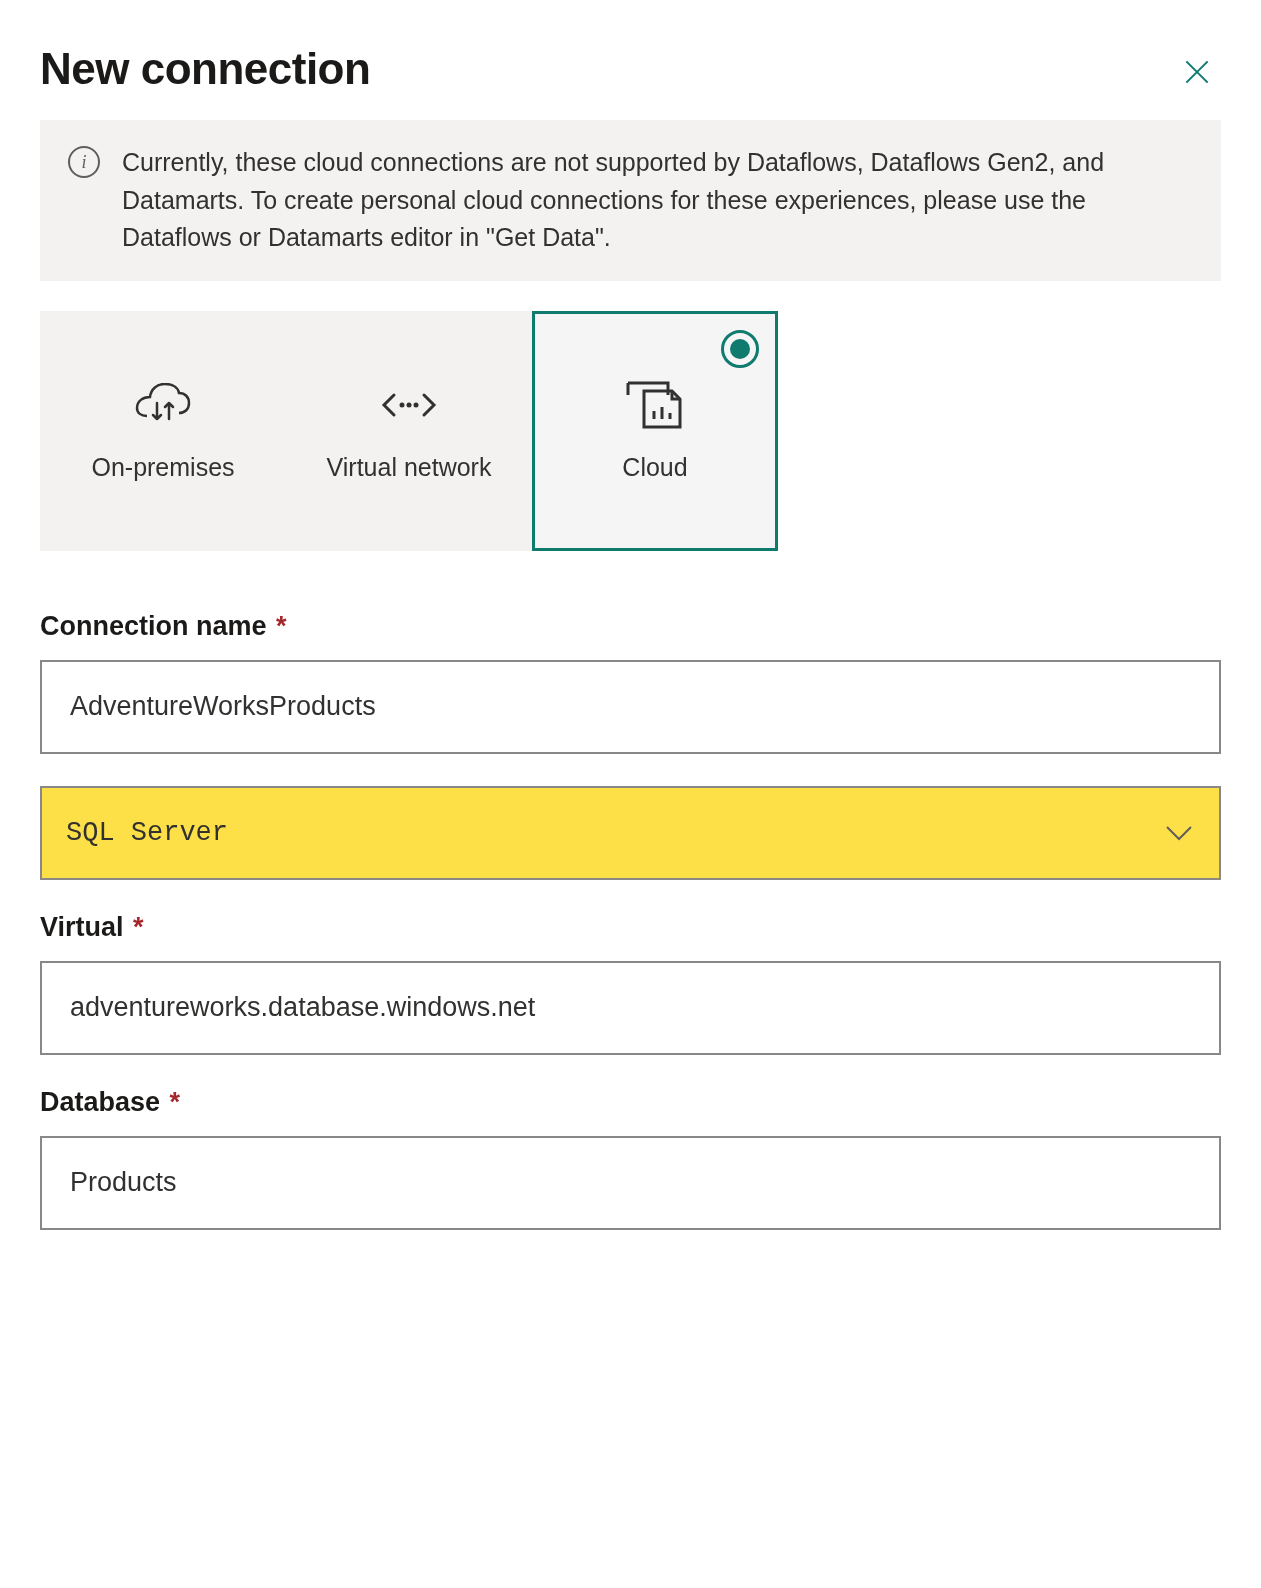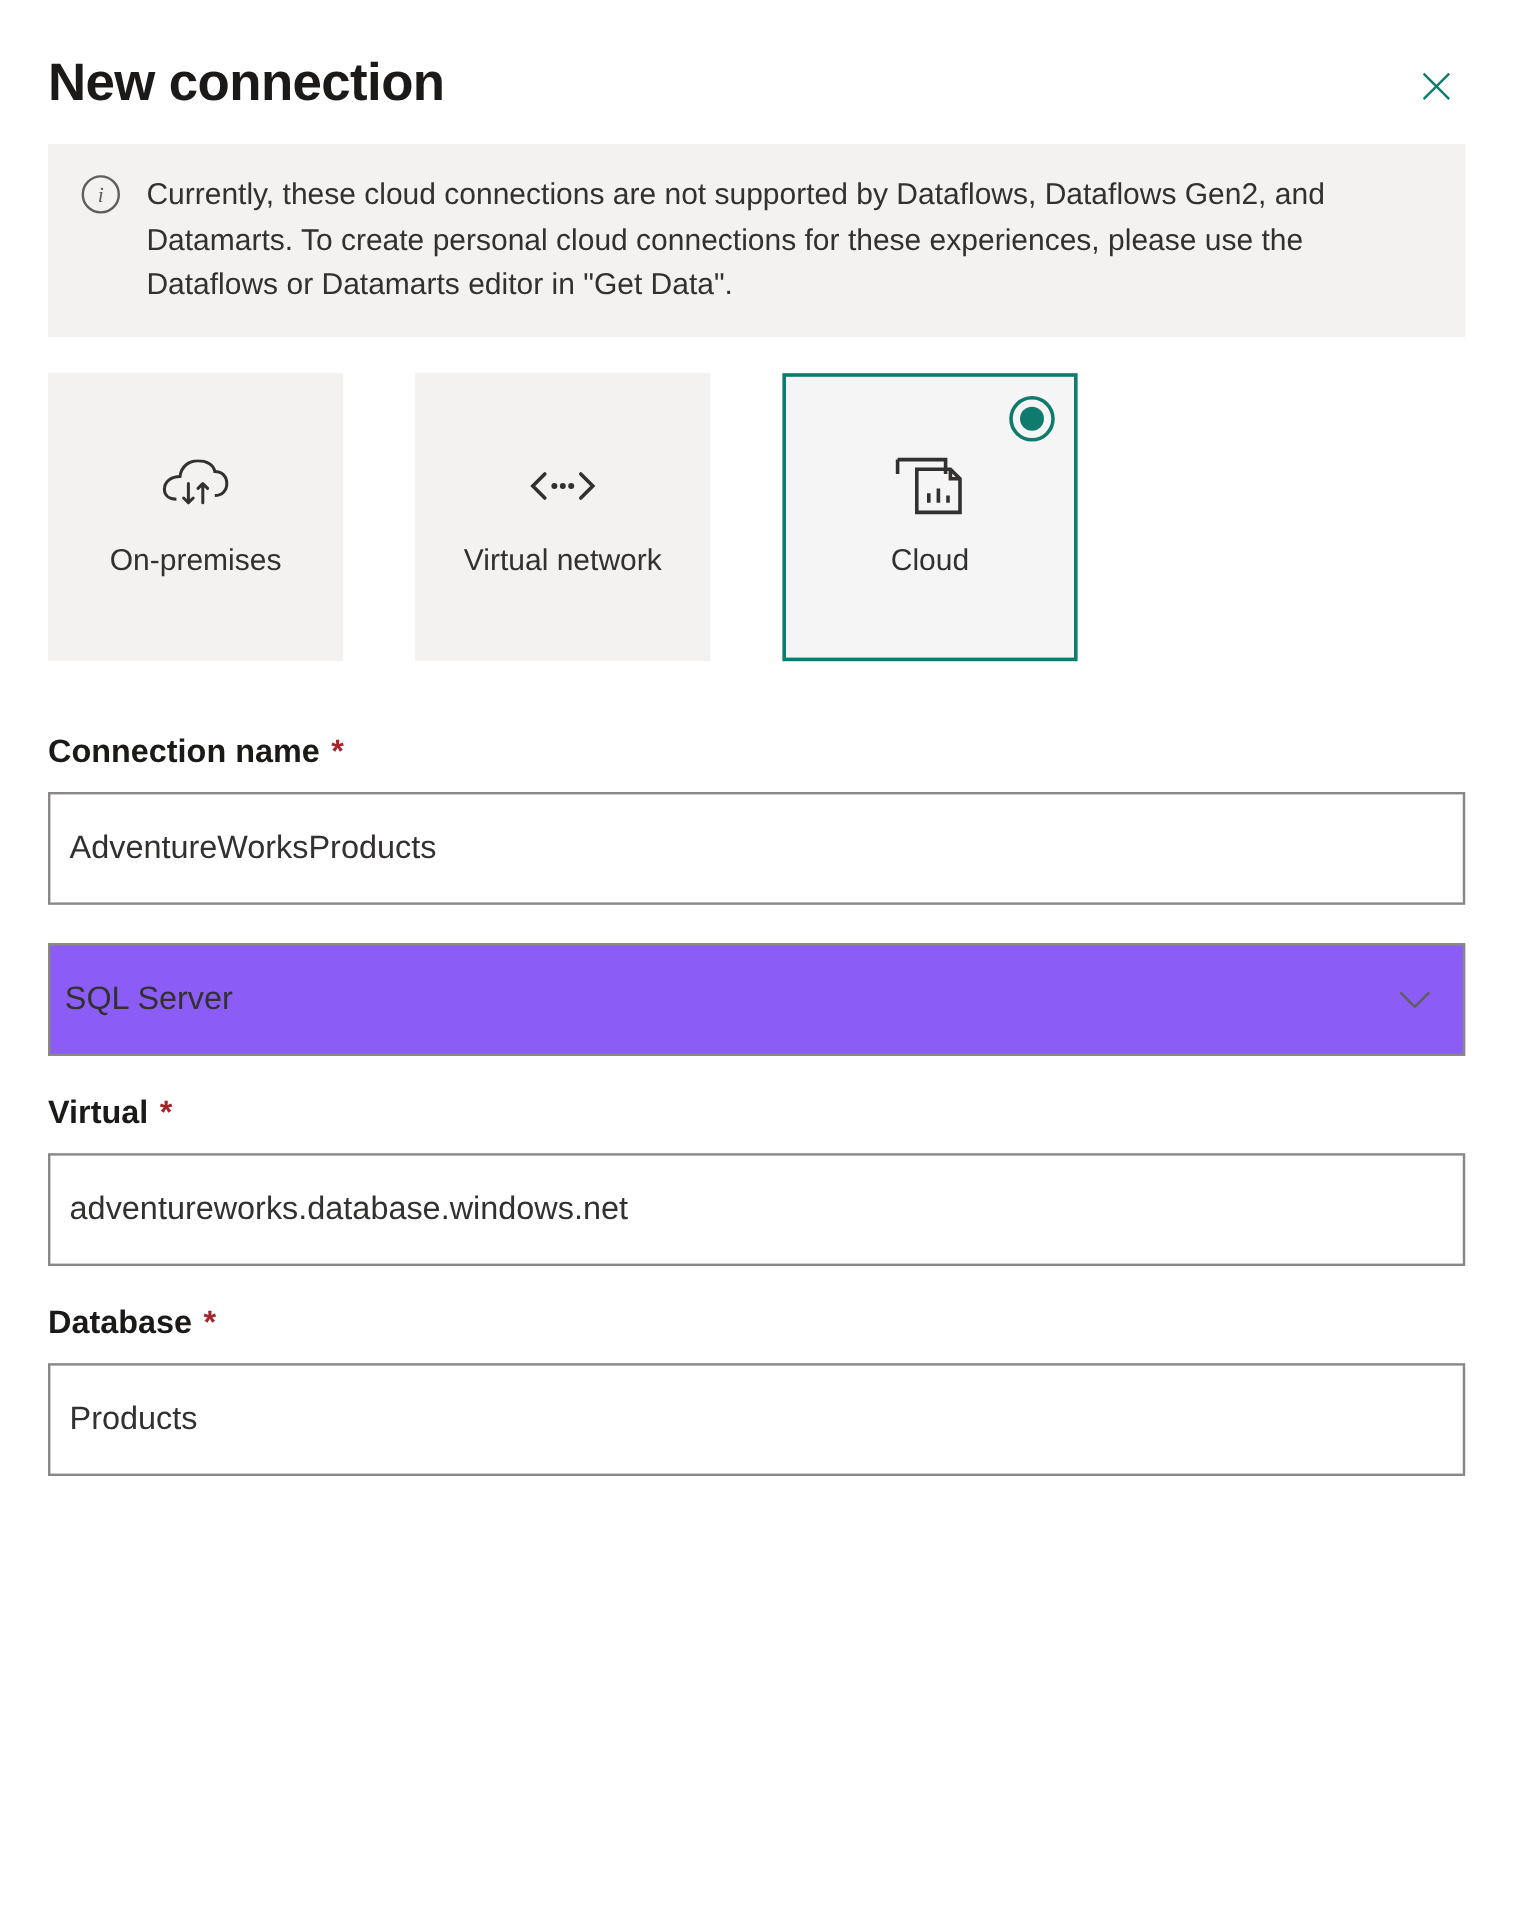--- a/index.html
+++ b/index.html
@@ -63,21 +63,20 @@
       color: #605e5c;
       margin-top: 2px;
     }
     .info-text {
       font-size: 25px;
       line-height: 1.5;
       color: #323130;
     }
     .card-row {
       display: flex;
-      gap: 60px;
       margin-bottom: 60px;
     }
     .card {
       width: 246px;
       height: 240px;
       background: #f3f2f1;
       display: flex;
       flex-direction: column;
       align-items: center;
       justify-content: center;
@@ -133,38 +132,38 @@
     }
     .required {
       color: #a4262c;
       margin-left: 2px;
     }
     .text-input {
       width: 100%;
       height: 94px;
       border: 2px solid #8a8886;
       font-size: 27px;
-      padding: 0 16px;
+      padding: 0 28px;
       color: #323130;
       font-family: inherit;
       background: #ffffff;
     }
     .select-wrapper {
       position: relative;
       width: 100%;
     }
     .select-input {
       width: 100%;
       height: 94px;
       border: 2px solid #8a8886;
       font-size: 27px;
-      padding: 0 12px;
-      color: #323130;
-      font-family: Liberation Sans, sans-serif;
-      background: #8b5cf6;
+      padding: 0 24px;
+      color: #323130;
+      font-family: Liberation Mono, monospace;
+      background: #fde047;
       appearance: none;
       cursor: pointer;
     }
     .select-chevron {
       position: absolute;
       right: 28px;
       top: 50%;
       transform: translateY(-50%);
       pointer-events: none;
     }

